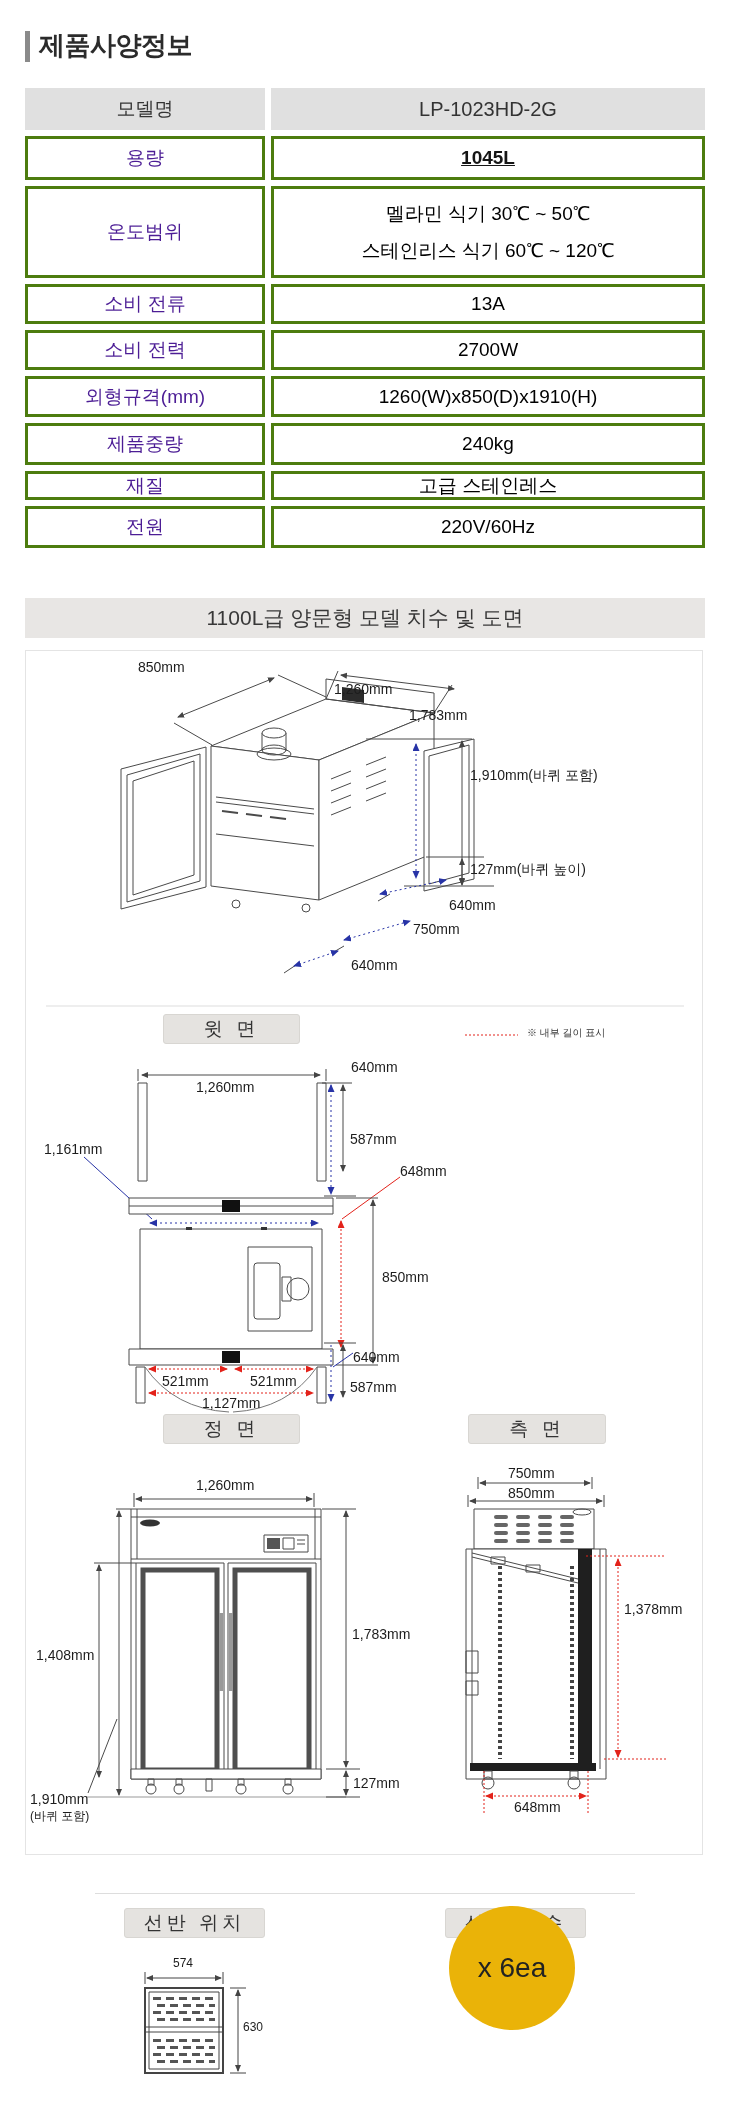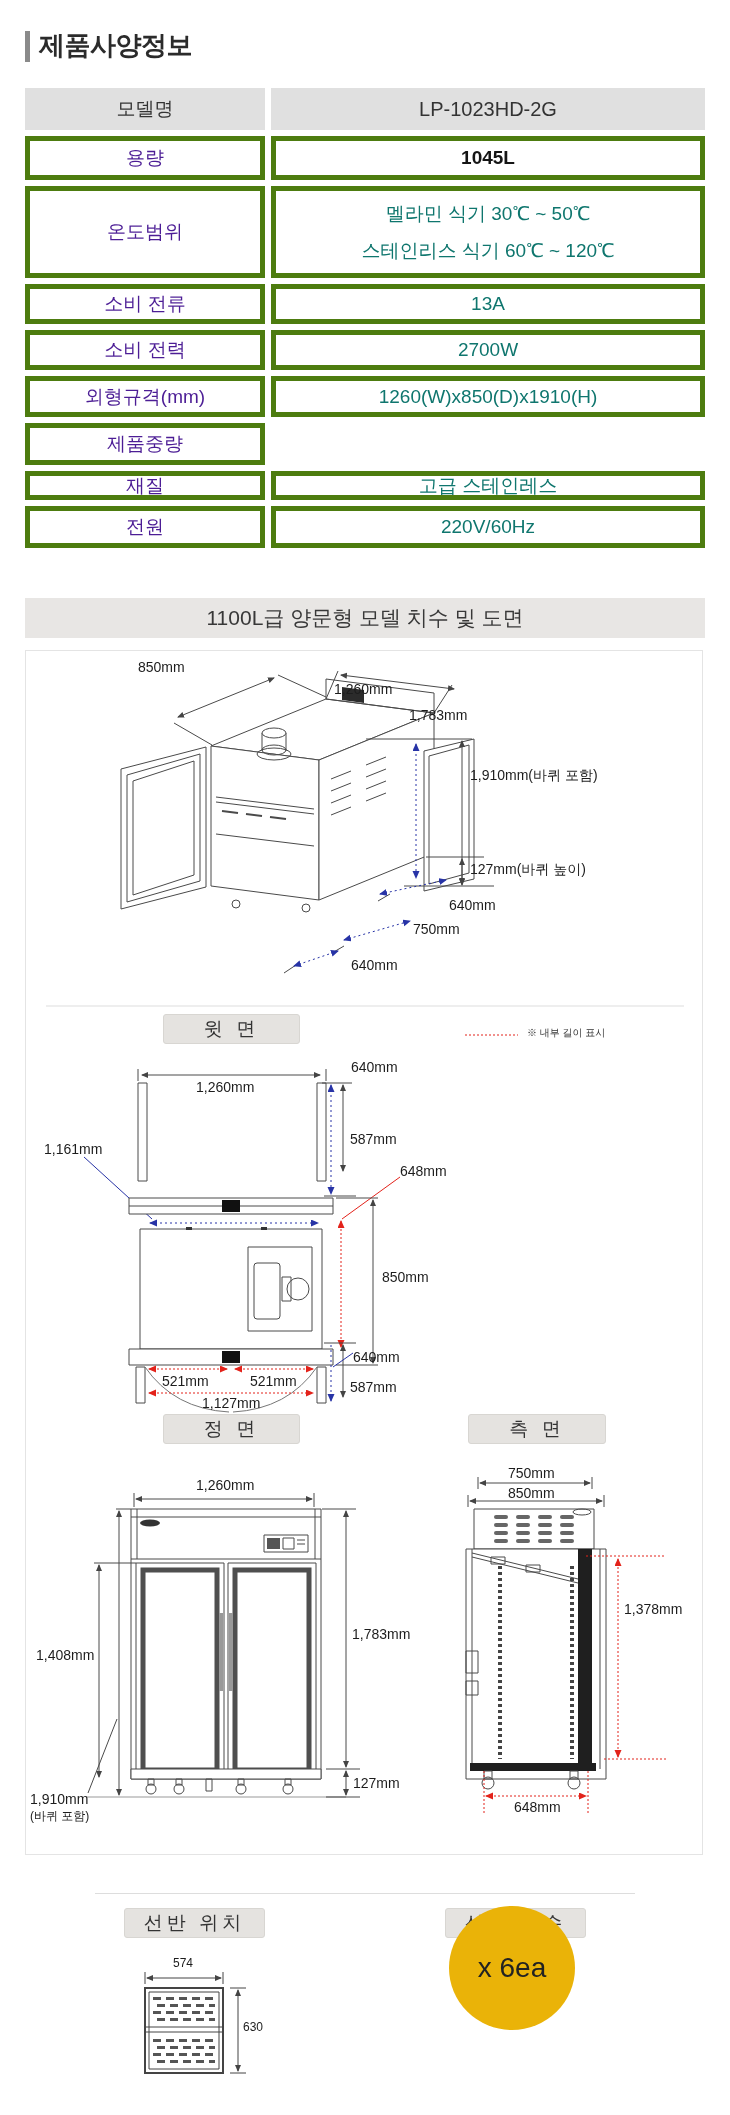--- a/index.html
+++ b/index.html
@@ -4,26 +4,26 @@
 <style>
   html,body{margin:0;padding:0;background:#fff;}
   body{width:730px;height:2115px;position:relative;font-family:"Liberation Sans",sans-serif;overflow:hidden;}
   .abs{position:absolute;}
   
   .hdr-bar{left:25px;top:31px;width:5px;height:31px;background:#8a8a8a;}
   .page-title{left:39px;top:28px;font-size:26px;font-weight:bold;color:#2b2b2b;letter-spacing:-0.5px;}
   
   .spec{left:25px;top:88px;width:680px;}
   .srow{display:flex;margin-bottom:6px;}
-  .scell{display:flex;align-items:center;justify-content:center;background:#fff;border:5px solid #4d7c0f;box-sizing:border-box;}
+  .scell{display:flex;align-items:center;justify-content:center;background:#fff;border:3px solid #4d7c0f;box-sizing:border-box;}
   .slabel{width:240px;margin-right:6px;font-size:19px;color:#4c1d95;}
-  .svalue{flex:1;font-size:19px;color:#0f766e;text-align:center;flex-direction:column;}
+  .svalue{flex:1;font-size:19px;color:#000000;text-align:center;flex-direction:column;}
   .srow.head .scell{background:#e0e0e0;border-color:#e0e0e0;color:#333;}
   .srow.head .svalue{font-size:20px;}
-  .bold{font-weight:bold;color:#151515;}
+  .bold{font-weight:bold;color:#151515;text-decoration:underline;}
   .vline2{line-height:37px;}
   
   .section-bar{left:25px;top:598px;width:680px;height:40px;background:#e8e6e4;display:flex;align-items:center;justify-content:center;font-size:21px;color:#383838;}
   
   .panel{left:25px;top:650px;width:678px;height:1205px;border:1px solid #e4e4e4;box-sizing:border-box;background:#fff;}
   .dim{position:absolute;font-size:14px;color:#1d1d1d;white-space:nowrap;}
   .dim.sm{font-size:12px;}
   .pill{position:absolute;background:#e5e3e0;border:1px solid #d8d6d2;border-radius:3px;display:flex;align-items:center;justify-content:center;font-size:19px;color:#333;letter-spacing:4px;}
   .legend-note{position:absolute;font-size:10px;color:#333;}
   
@@ -61,20 +61,21 @@
   <div class="srow" style="height:40px">
     <div class="scell slabel">소비 전력</div>
     <div class="scell svalue">2700W</div>
   </div>
   <div class="srow" style="height:41px">
     <div class="scell slabel">외형규격(mm)</div>
     <div class="scell svalue">1260(W)x850(D)x1910(H)</div>
   </div>
   <div class="srow" style="height:42px">
     <div class="scell slabel">제품중량</div>
+    <div class="scell svalue">240kg</div>
   </div>
   <div class="srow" style="height:29px">
     <div class="scell slabel">재질</div>
     <div class="scell svalue">고급 스테인레스</div>
   </div>
   <div class="srow" style="height:42px">
     <div class="scell slabel">전원</div>
     <div class="scell svalue">220V/60Hz</div>
   </div>
 </div>

